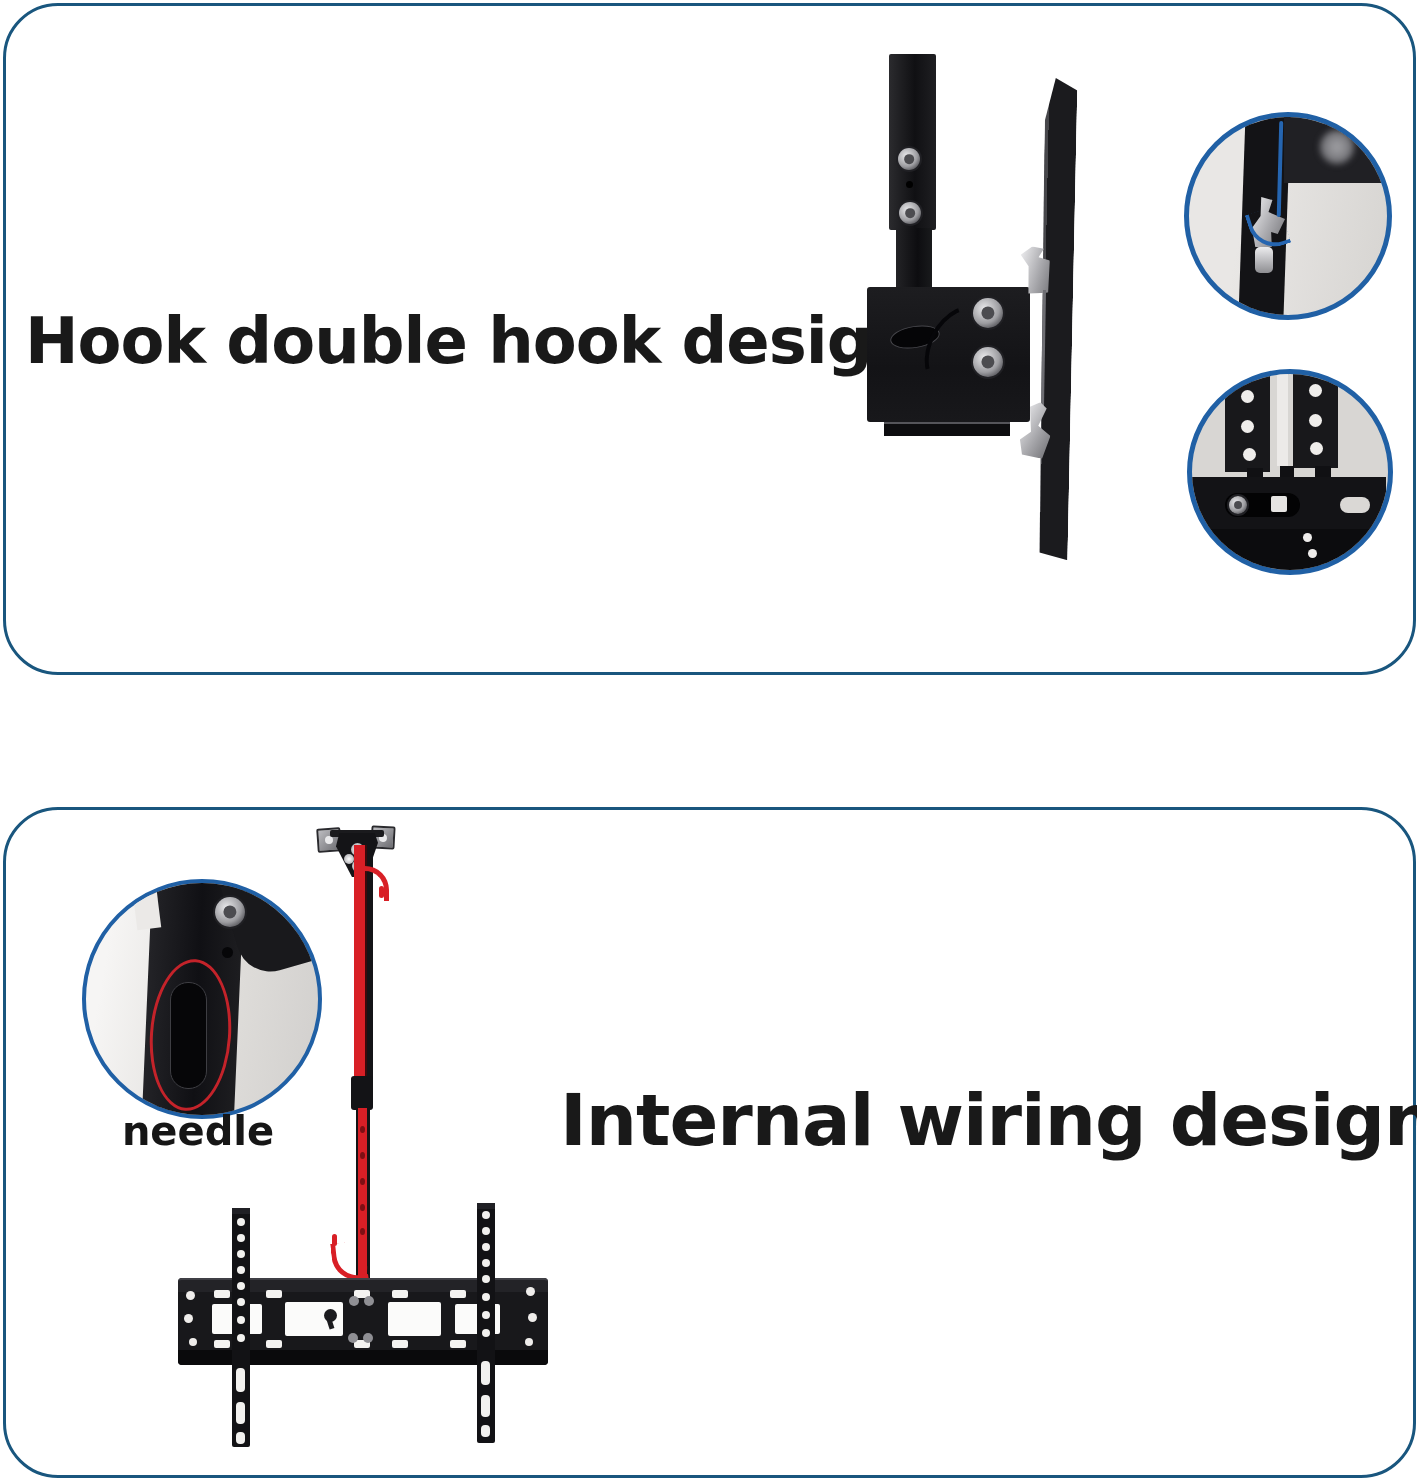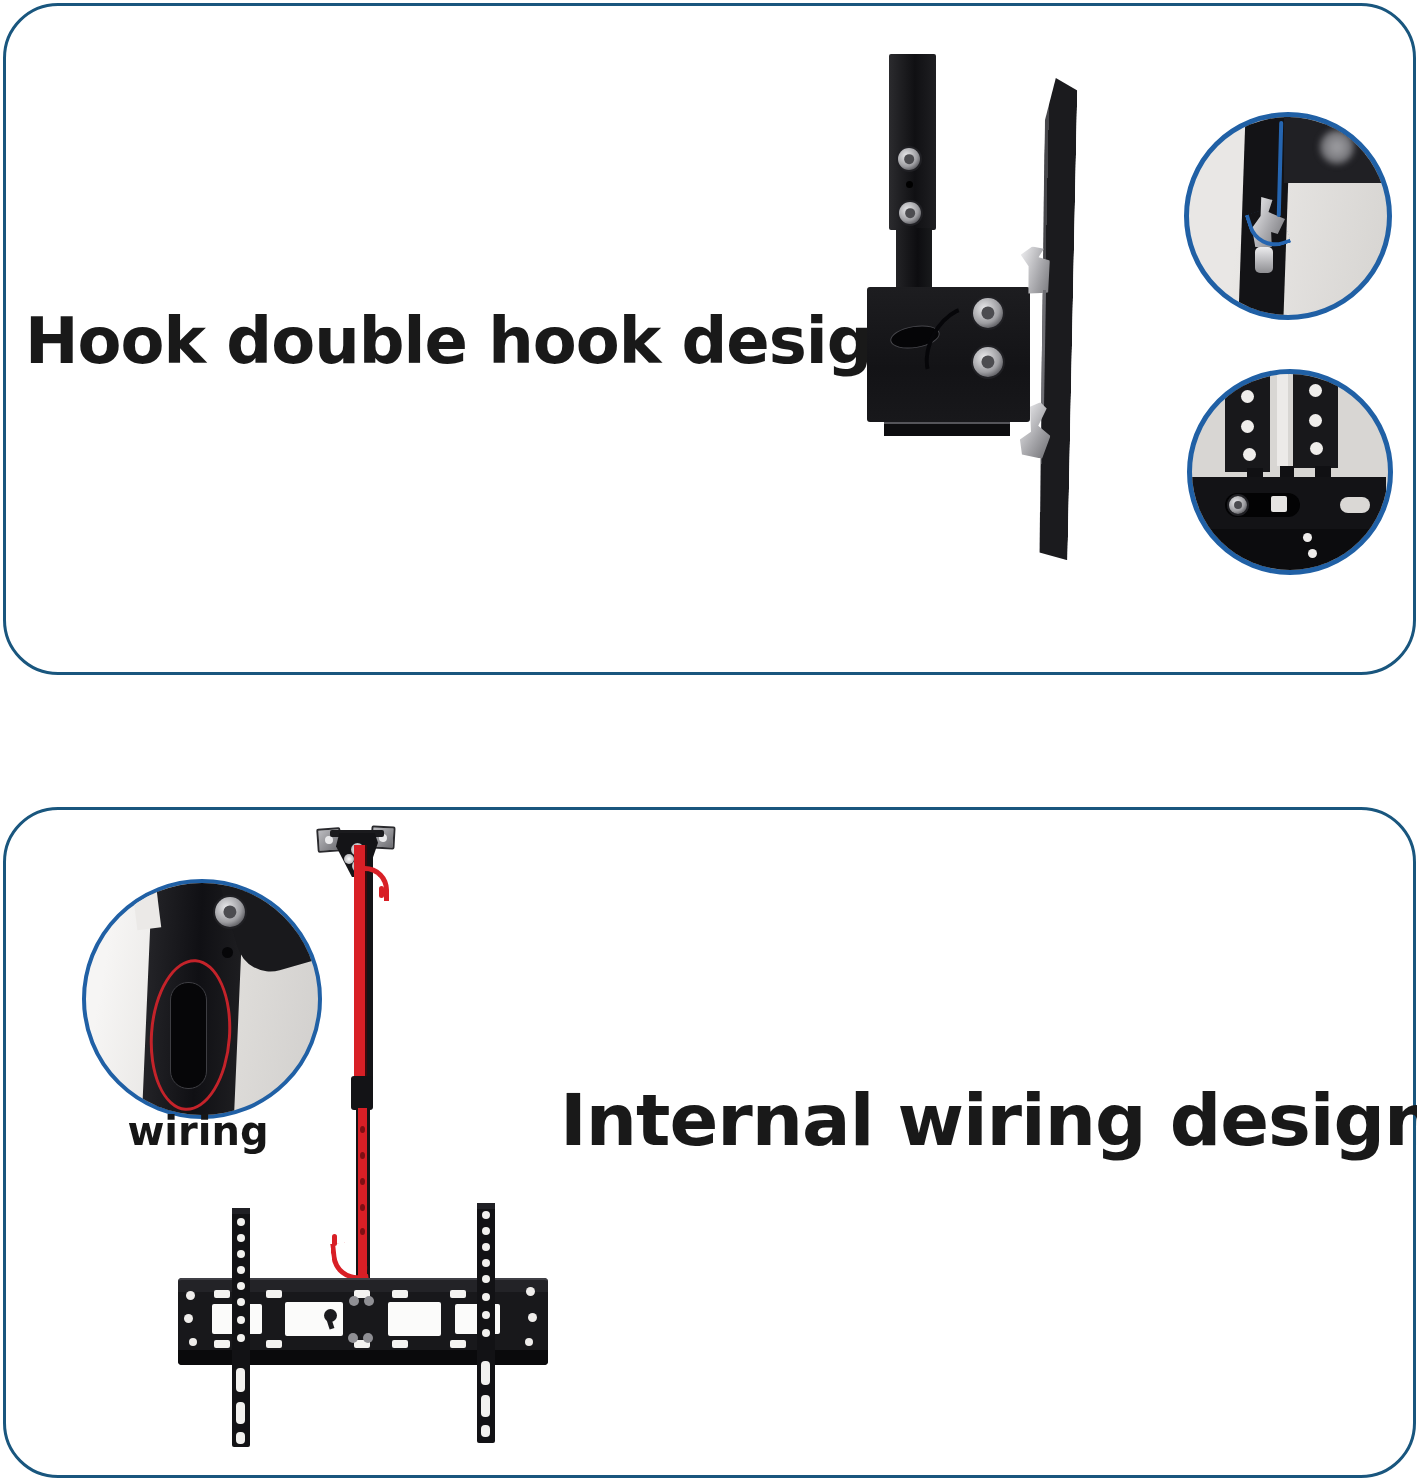--- a/index.html
+++ b/index.html
@@ -192,21 +192,21 @@
     <div class="abs nc-pole"></div>
     <div class="abs nc-notch"></div>
     <div class="abs nc-brk"></div>
     <div class="abs bolt nc-bolt">
         <span class="in"></span>
       </div>
     <div class="abs nc-hole"></div>
     <div class="abs nc-slot"></div>
     <div class="abs nc-ellipse"></div>
   </div>
-  <div class="needle-label">wiring</div>
+  <div class="needle-label">needle</div>
 
   <div class="layer">
     <div class="abs foot cb-footL">
         <span class="in"></span>
       </div>
     <div class="abs foot cb-footR">
         <span class="in"></span>
       </div>
     <div class="abs cb-lip"></div>
     <div class="abs cb-plate"></div>

